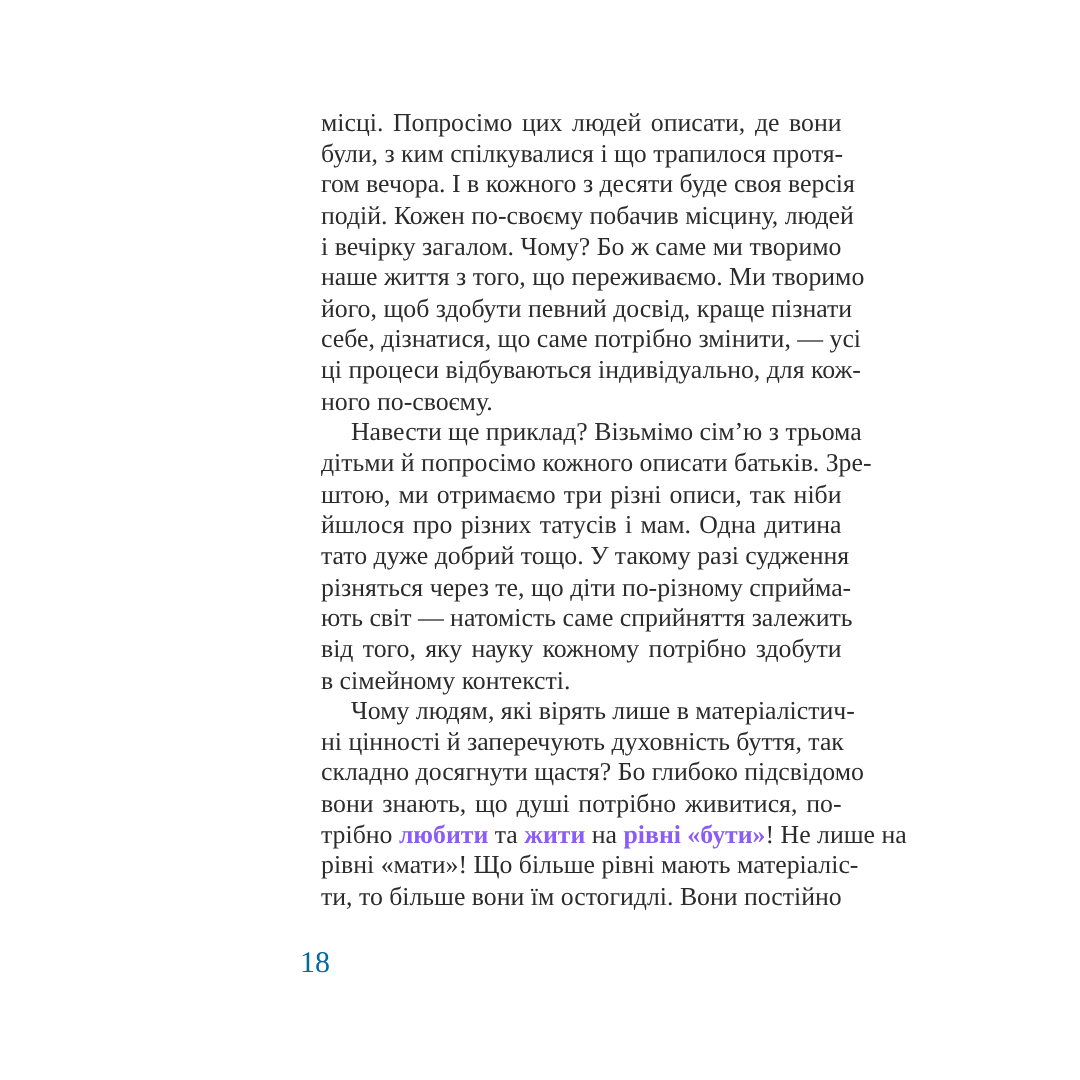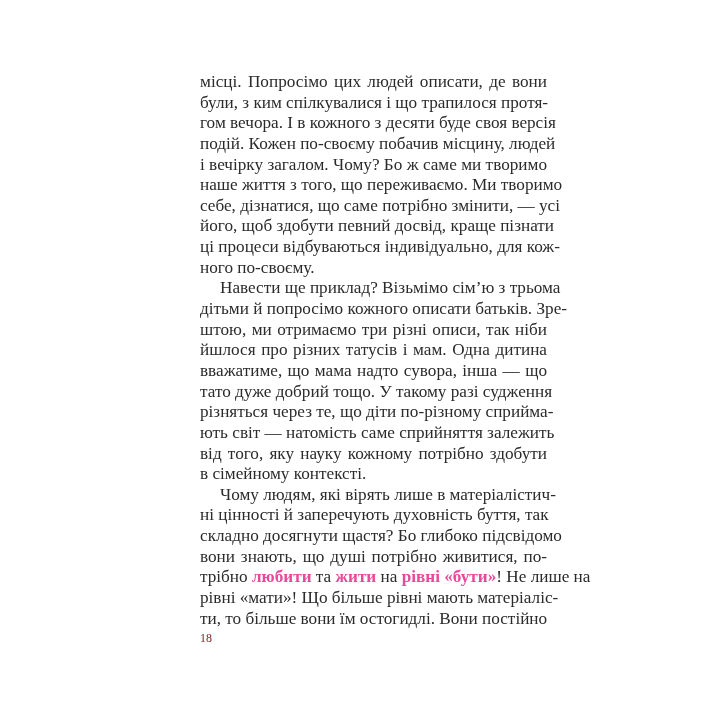--- a/index.html
+++ b/index.html
@@ -1,52 +1,51 @@
 <!DOCTYPE html>
 <html><head>
 <meta charset="utf-8">
 <style>
   html, body { margin:0; padding:0; }
   body { width:720px; height:720px; background:#ffffff; position:relative; overflow:hidden; }
   .page {
-    position:absolute; left:200px; top:72px; width:347px;
+    position:absolute; left:214px; top:72px; width:347px;
     font-family:"Liberation Serif", serif; font-size:17.2px; line-height:20.65px;
     color:#2b2b2b;
   }
   .line { display:block; white-space:nowrap; text-align:justify; text-align-last:justify; height:20.65px; }
   .line.last { text-align-last:left;font-family:Liberation Serif, serif; }
   .line.indent { padding-left:20px; }
-  b { font-weight:bold; color:#ec4899; }
+  b { font-weight:bold; color:#8b5cf6; }
   .page-number {
     position:absolute; left:200px; top:631px;
-    font-family:"Liberation Serif", serif; font-size:12px; color:#7f1d1d;
+    font-family:"Liberation Serif", serif; font-size:20px; color:#0369a1;
   }
 </style>
 </head>
 <body>
 
 <div class="page" id="page-body">
     <div>
       <span class="line">місці. Попросімо цих людей описати, де вони</span>
       <span class="line">були, з ким спілкувалися і що трапилося протя-</span>
       <span class="line">гом вечора. І в кожного з десяти буде своя версія</span>
       <span class="line">подій. Кожен по-своєму побачив місцину, людей</span>
       <span class="line">і вечірку загалом. Чому? Бо ж саме ми творимо</span>
       <span class="line">наше життя з того, що переживаємо. Ми творимо</span>
+      <span class="line">його, щоб здобути певний досвід, краще пізнати</span>
       <span class="line">себе, дізнатися, що саме потрібно змінити, — усі</span>
-      <span class="line">його, щоб здобути певний досвід, краще пізнати</span>
       <span class="line">ці процеси відбуваються індивідуально, для кож-</span>
       <span class="line last">ного по-своєму.</span>
     </div>
     <div>
       <span class="line indent">Навести ще приклад? Візьмімо сім’ю з трьома</span>
       <span class="line">дітьми й попросімо кожного описати батьків. Зре-</span>
       <span class="line">штою, ми отримаємо три різні описи, так ніби</span>
       <span class="line">йшлося про різних татусів і мам. Одна дитина</span>
-      <span class="line">вважатиме, що мама надто сувора, інша — що</span>
       <span class="line">тато дуже добрий тощо. У такому разі судження</span>
       <span class="line">різняться через те, що діти по-різному сприйма-</span>
       <span class="line">ють світ — натомість саме сприйняття залежить</span>
       <span class="line">від того, яку науку кожному потрібно здобути</span>
       <span class="line last">в сімейному контексті.</span>
     </div>
     <div>
       <span class="line indent">Чому людям, які вірять лише в матеріалістич-</span>
       <span class="line">ні цінності й заперечують духовність буття, так</span>
       <span class="line">складно досягнути щастя? Бо глибоко підсвідомо</span>

